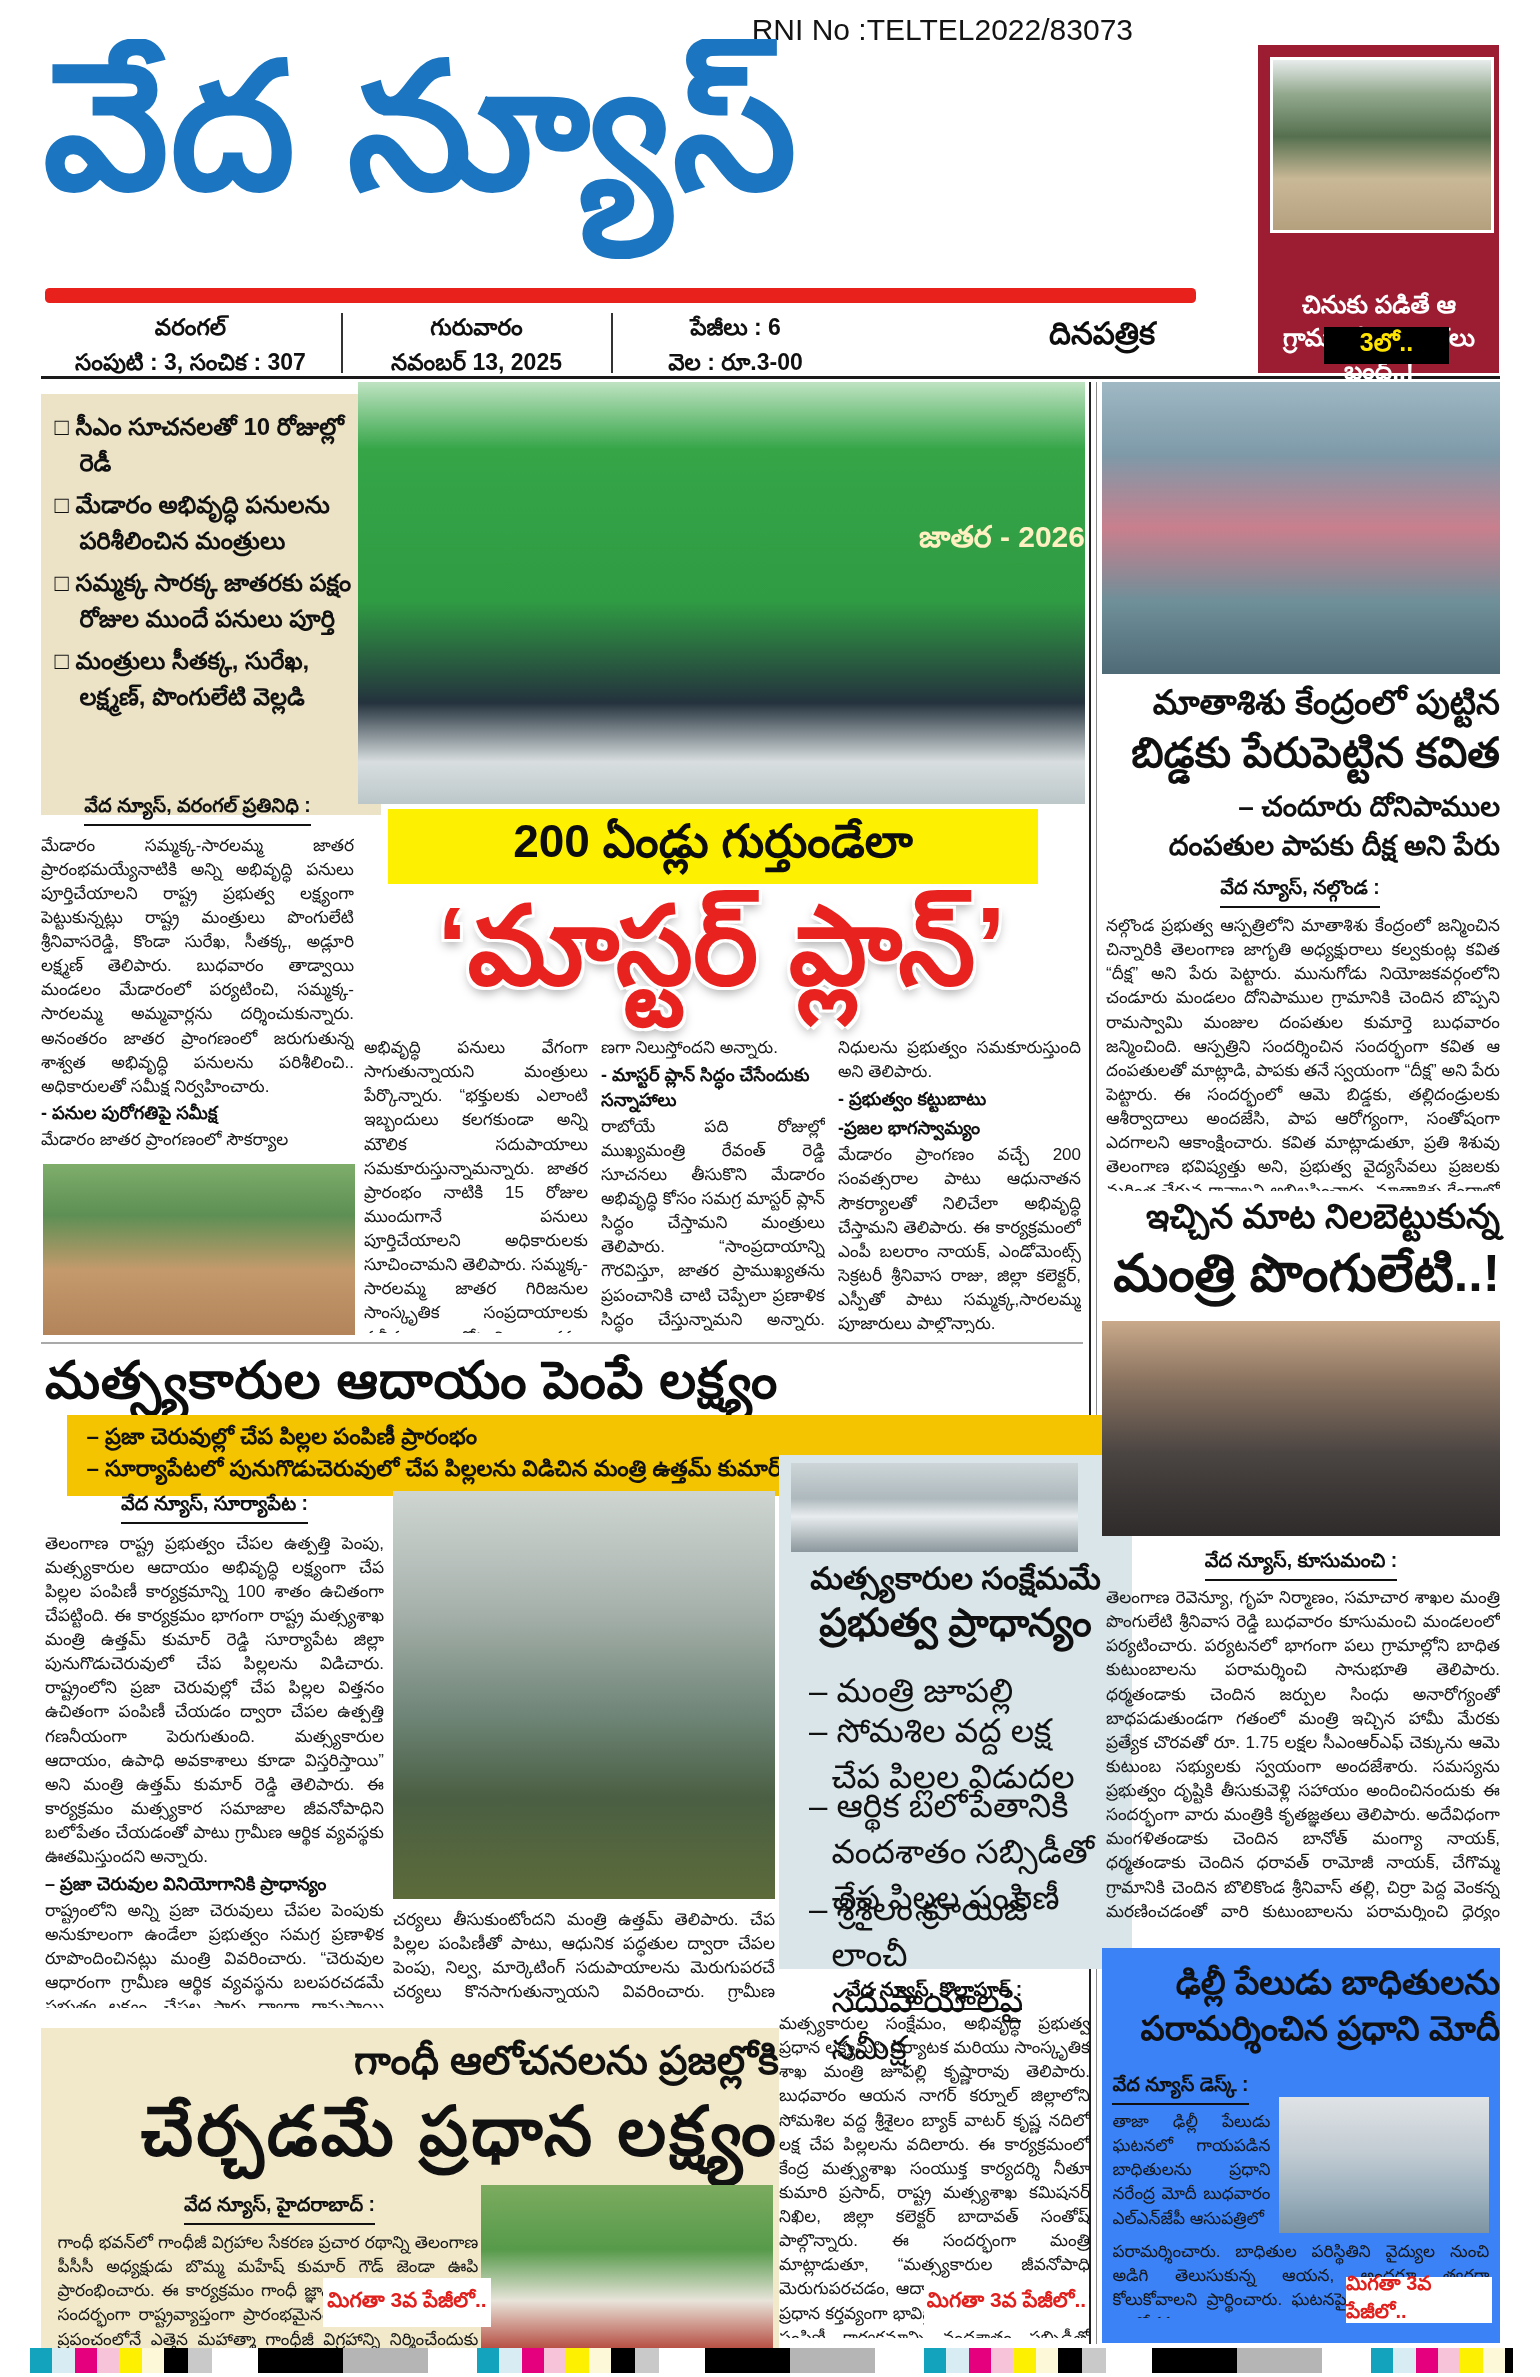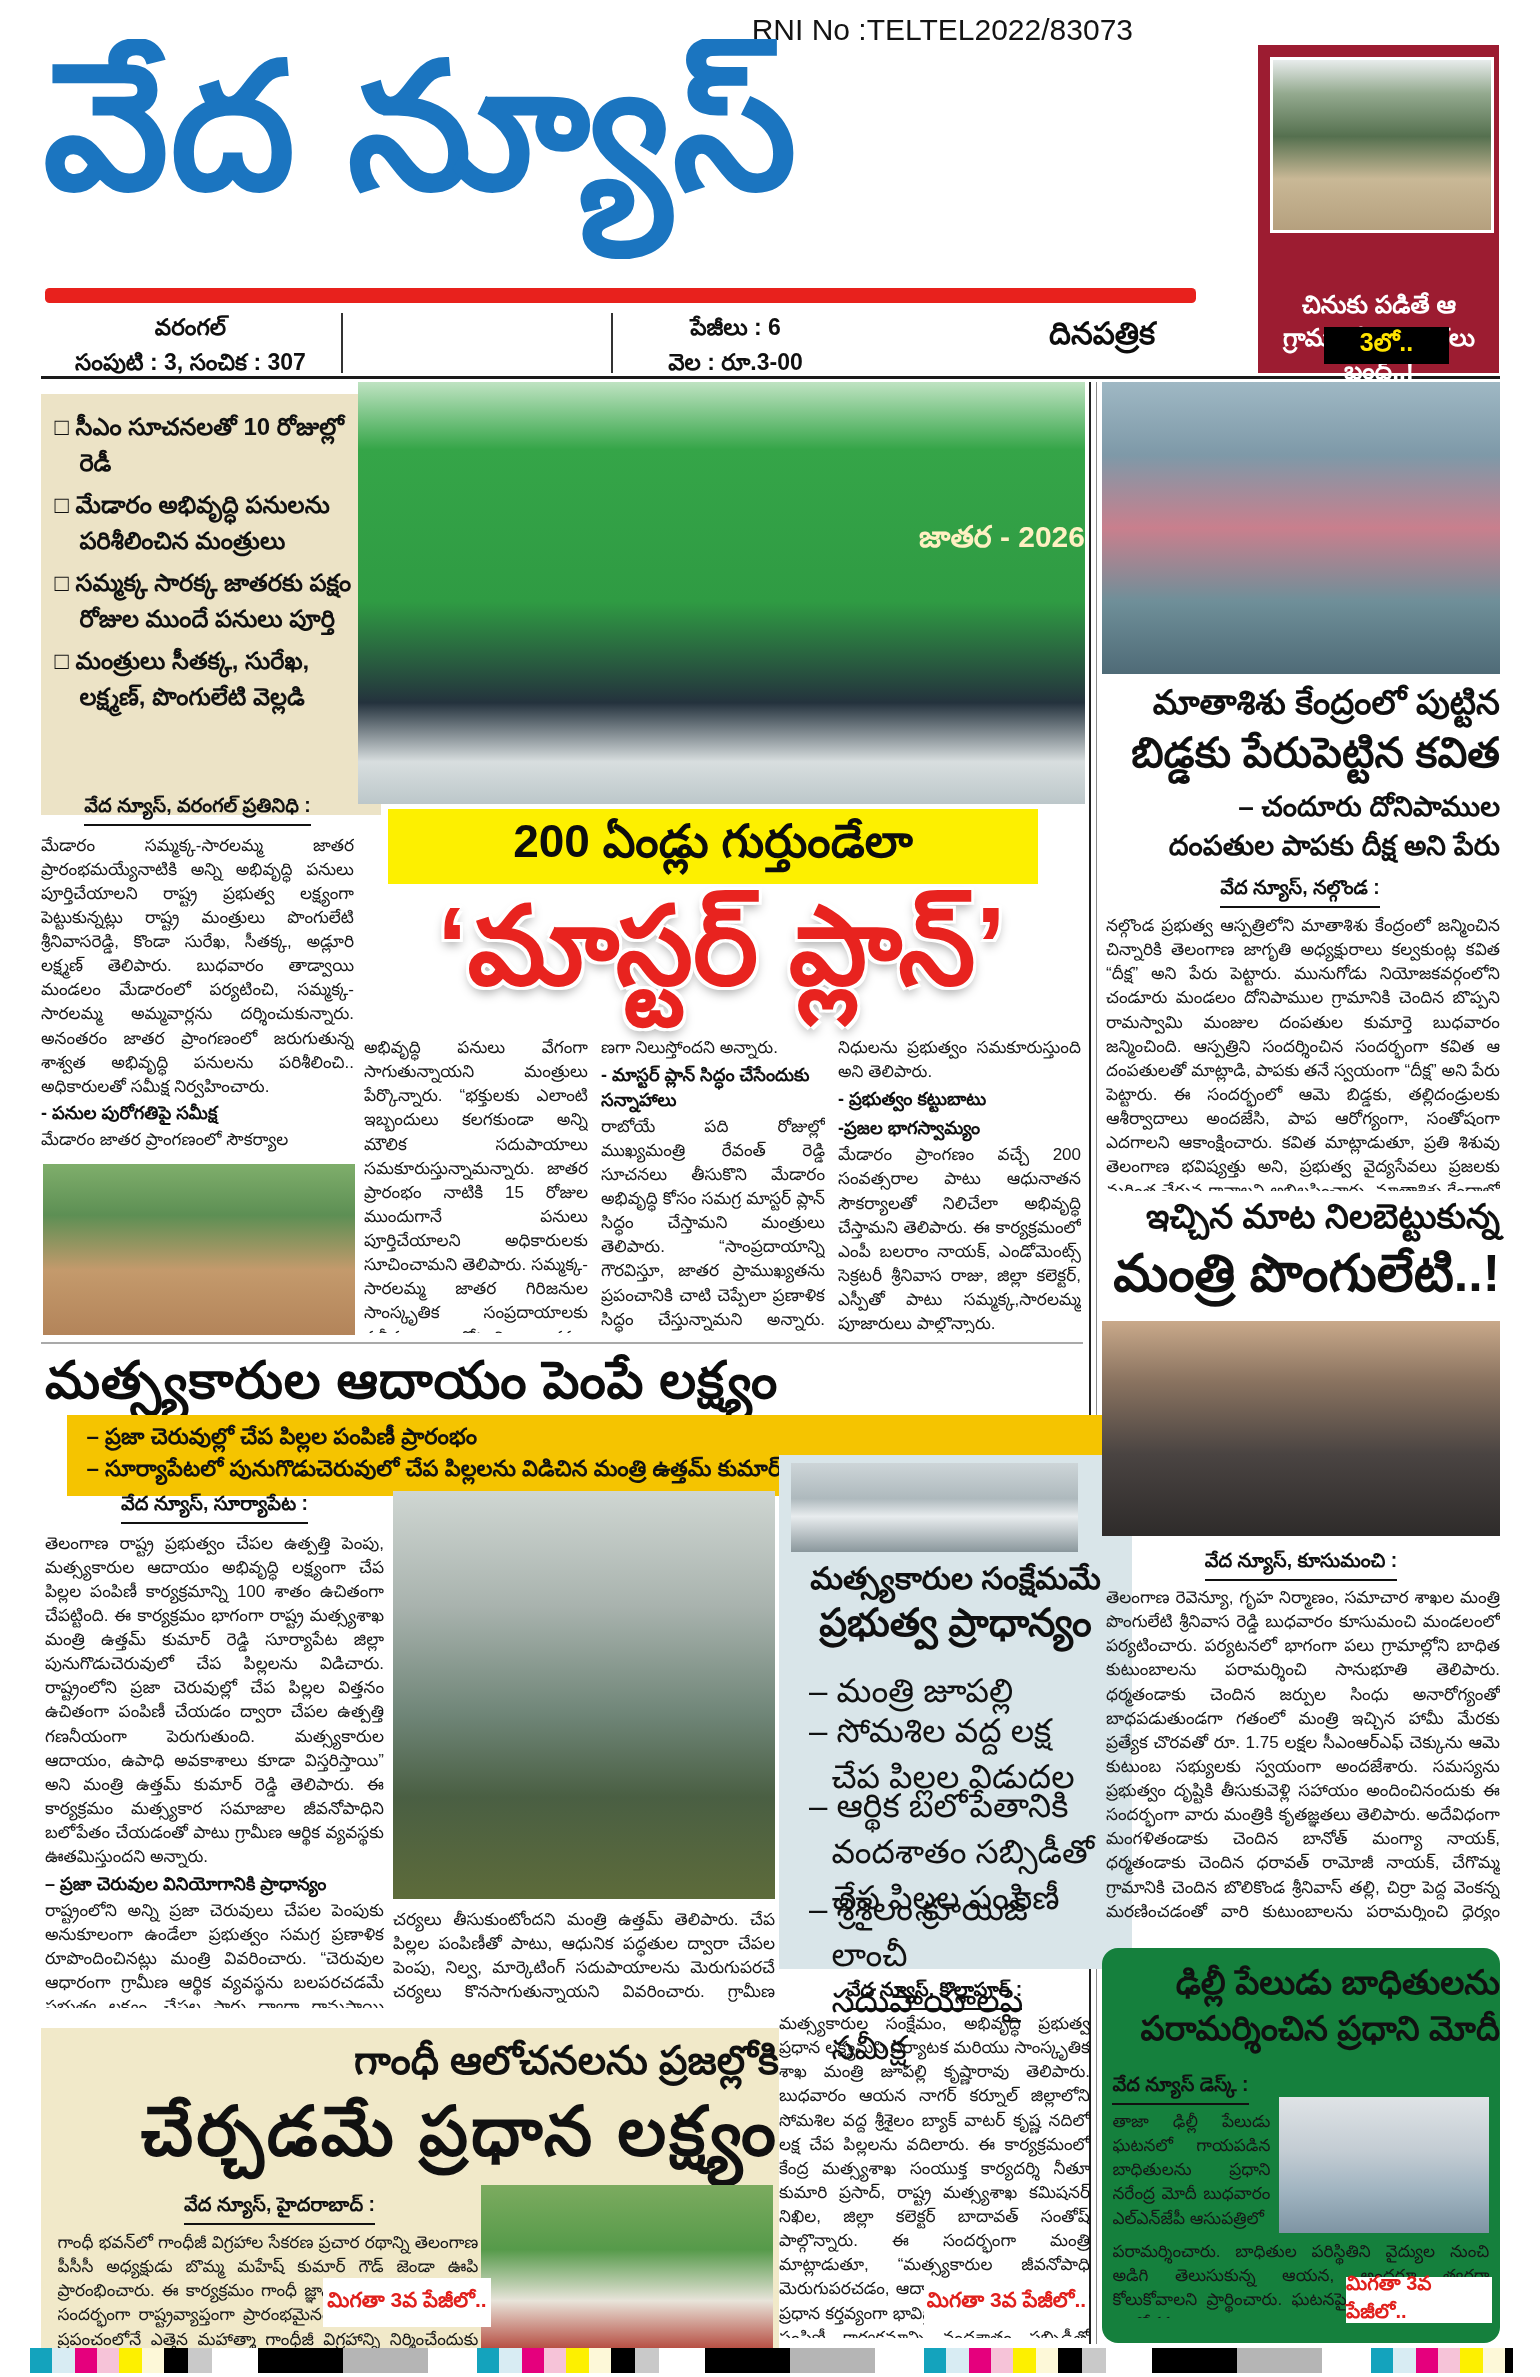--- a/index.html
+++ b/index.html
@@ -47,21 +47,21 @@
   
   #welfare{background:#d9e5e9;}
   #welfare .pic{position:absolute;left:12px;top:7.5px;width:287px;height:89px;
       background:linear-gradient(180deg,#cdd5d8 0%,#aeb9bd 40%,#e8ecee 60%,#8a979c 100%);}
   #welfare .t{position:absolute;left:0;width:100%;text-align:center;font-weight:bold;color:#101010;}
   #welfare .bl{position:absolute;left:30px;width:274px;font-size:33px;line-height:1.4;
       text-indent:-22.4px;padding-left:22.4px;}
   
   #gandhi{background:#f1e9c9;}
   
-  #delhi{background:#15803d;border-radius:16px;}
+  #delhi{background:#3b82f6;}
   
   #calib{position:absolute;left:30px;top:2348px;width:1483px;height:25px;
     background:repeating-linear-gradient(90deg,
       #14a3bd 0 22.4px,#d8ecf3 22.4px 45px,#e5007d 45px 67px,#f6c3d8 67px 89px,
       #fdf000 89px 112px,#fdf8d8 112px 134px,#000 134px 158px,#c9c9c9 158px 182px,
       #fff 182px 228px,#000 228px 313px,#b5b5b5 313px 398px,#fff 398px 447px);}
 </style>
 </head>
 <body>
 
@@ -71,20 +71,24 @@
 
   <div id="logo" class="abs clip" style="left:43px;top:39px;width:1163px;height:246px;font-size:177px;">వేద న్యూస్</div>
 
   <div id="red-bar" class="abs" style="left:45px;top:288px;width:1151px;height:15px;"></div>
 
   <div class="abs info-cell" style="left:45px;top:310px;width:291px;">
     <div>వరంగల్</div>
     <div>సంపుటి : 3,  సంచిక : 307</div>
   </div>
   <div class="vsep" style="left:341px;top:313px;height:60px;"></div>
+  <div class="abs info-cell" style="left:350px;top:310px;width:253px;">
+    <div>గురువారం</div>
+    <div>నవంబర్ 13, 2025</div>
+  </div>
   <div class="vsep" style="left:611px;top:313px;height:60px;"></div>
   <div class="abs info-cell" style="left:620px;top:310px;width:231px;">
     <div>పేజీలు : 6</div>
     <div>వెల : రూ.3-00</div>
   </div>
   <div class="abs b" style="left:1049px;top:316px;width:179px;font-size:31px;color:#0d0d0d;">దినపత్రిక</div>
 
   <div class="rule-h" style="left:41px;top:376px;width:1459px;height:3px;"></div>
 
   <div id="promo" class="abs" style="left:1258px;top:45px;width:241px;height:328px;">

